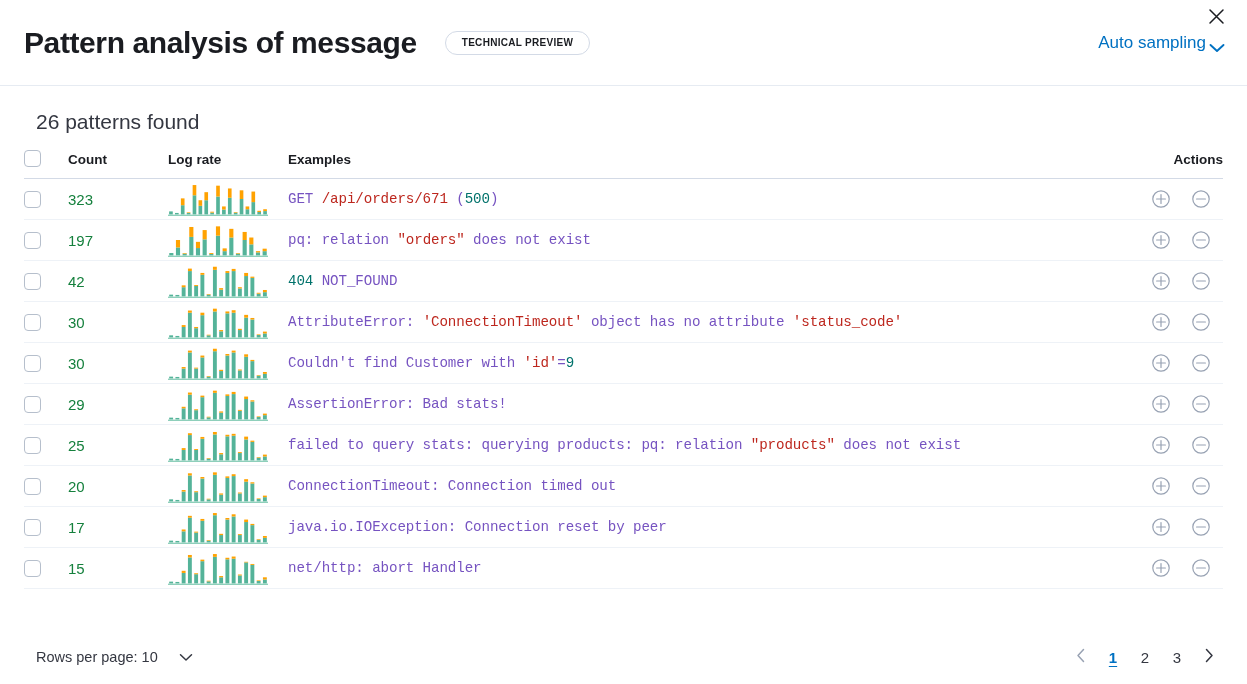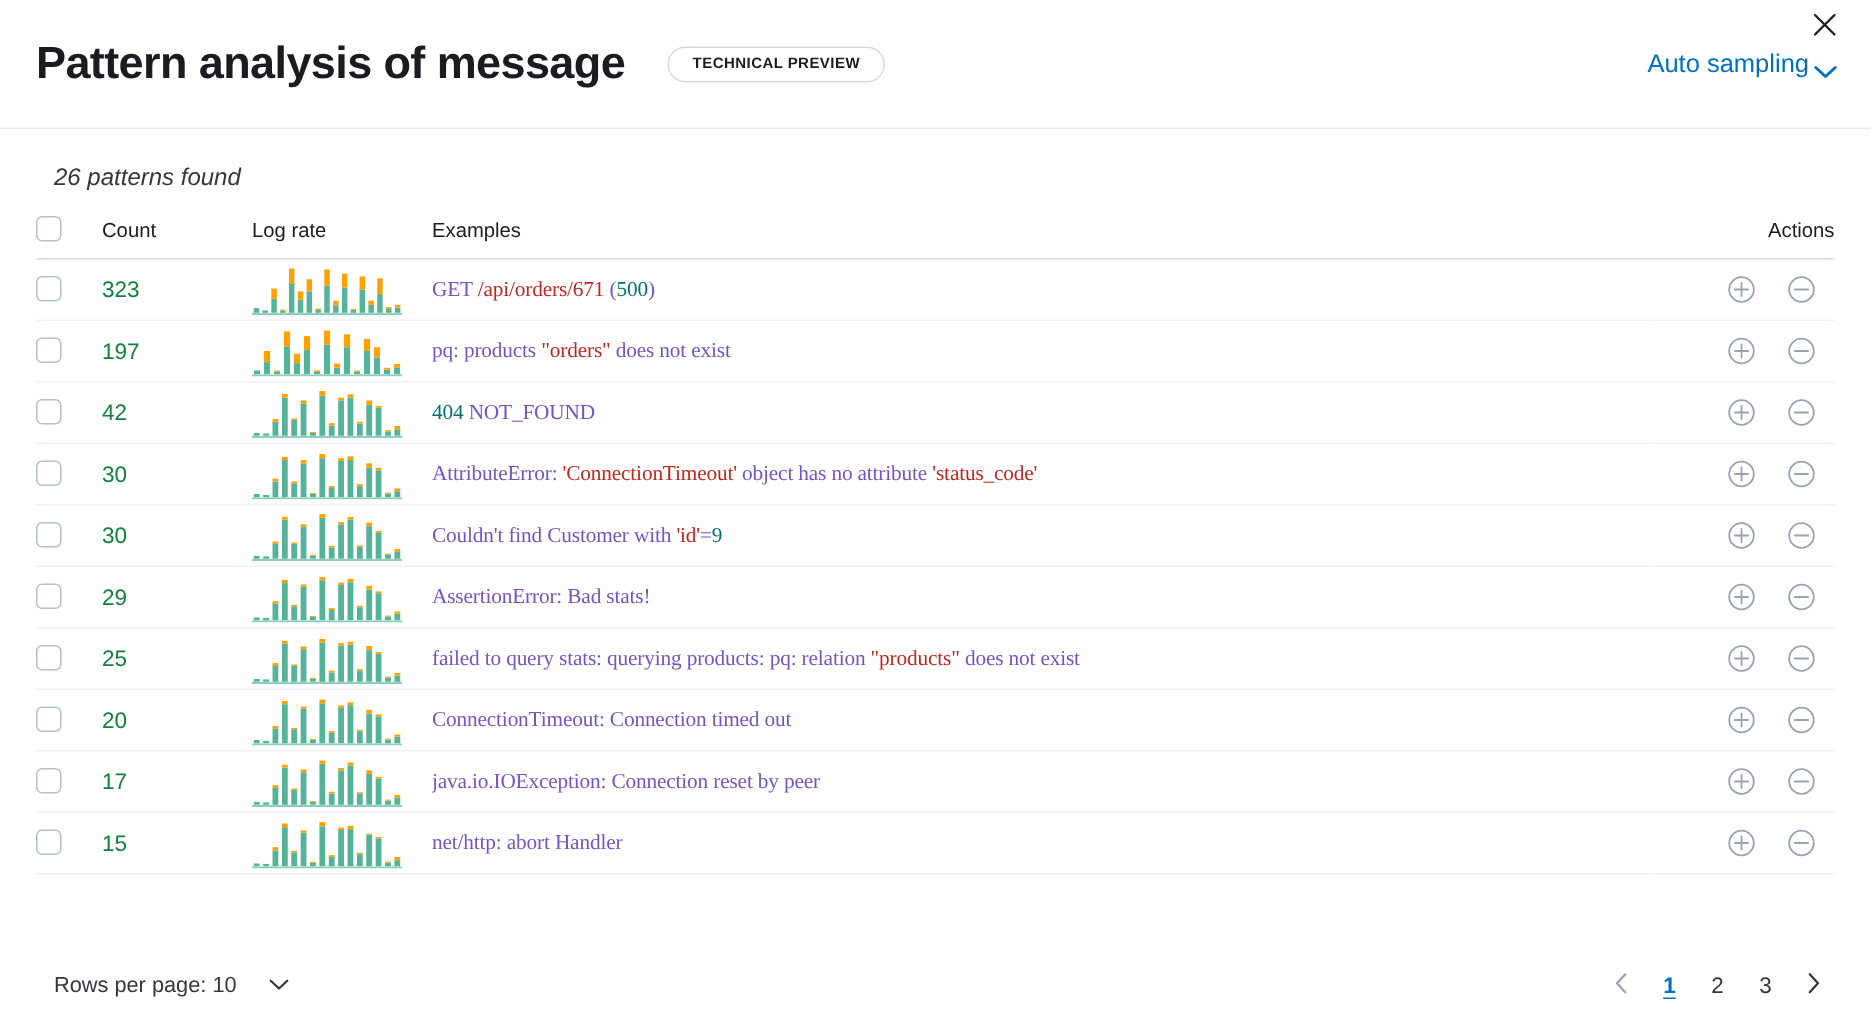--- a/index.html
+++ b/index.html
@@ -66,34 +66,33 @@
     position: absolute;
     top: 4px; right: 18px;
     background: none; border: none; cursor: pointer;
     padding: 4px;
     line-height: 0;
   }
 
   
   .body { padding: 0 24px; }
   .patterns-found {
-    font-size: 16px;
+    font-size: 21px;
     color: #343741;
     padding: 24px 0 16px 12px;
-    font-style: italic;
   }
 
   table.patterns {
     width: 100%;
     border-collapse: collapse;
     table-layout: fixed;
   }
   table.patterns thead th {
     font-size: 13.5px;
-    font-weight: 400;
+    font-weight: 700;
     color: #1a1c21;
     text-align: left;
     padding: 0 0 11px 0;
     border-bottom: 1px solid #d3dae6;
     vertical-align: bottom;
   }
   .col-check { width: 44px; }
   .col-count { width: 100px; }
   .col-rate  { width: 120px; }
   .col-ex    { width: auto; }
@@ -114,21 +113,21 @@
     background: #fff;
     display: inline-block;
     cursor: pointer;
     vertical-align: middle;
   }
   .count-cell {
     font-size: 15px;
     color: #15803d;
   }
   .examples-cell {
-    font-family: Liberation Serif, serif;
+    font-family: Liberation Mono, monospace;
     font-size: 14.2px;
     white-space: nowrap;
     overflow: hidden;
     letter-spacing: -0.1px;
   }
   .tok-id  { color: #7653c1; }
   .tok-str { color: #bd271e; }
   .tok-num { color: #00726b; }
 
   .actions-cell { text-align: right; padding-right: 2px !important; }
@@ -307,21 +306,21 @@
                 <rect x="74.60" y="8.94" width="4.13" height="8.06" fill="#ffa201"></rect>
                 <rect x="81.27" y="21.34" width="4.13" height="11.16" fill="#54b399"></rect>
                 <rect x="81.27" y="14.52" width="4.13" height="6.82" fill="#ffa201"></rect>
                 <rect x="87.93" y="29.40" width="4.13" height="3.10" fill="#54b399"></rect>
                 <rect x="87.93" y="28.16" width="4.13" height="1.24" fill="#ffa201"></rect>
                 <rect x="94.60" y="28.16" width="4.13" height="4.34" fill="#54b399"></rect>
                 <rect x="94.60" y="25.68" width="4.13" height="2.48" fill="#ffa201"></rect>
                 <rect x="0" y="32.6" width="100" height="1.4" fill="#8ecfbb"></rect>
               </svg>
             </td>
-            <td class="examples-cell"><span class="tok-id">pq: products </span><span class="tok-str">"orders"</span><span class="tok-id"> does not exist</span></td>
+            <td class="examples-cell"><span class="tok-id">pq: relation </span><span class="tok-str">"orders"</span><span class="tok-id"> does not exist</span></td>
             <td class="actions-cell"><button class="act-btn"><span><svg width="20" height="20" viewBox="0 0 20 20" aria-hidden="true">
                     <circle cx="10" cy="10" r="8.2" stroke="#98a2b3" stroke-width="1.2" fill="none"></circle>
                     <path d="M10 5.6 V14.4 M5.6 10 H14.4" stroke="#98a2b3" stroke-width="1.2" stroke-linecap="round"></path>
                   </svg></span></button><button class="act-btn"><span><svg width="20" height="20" viewBox="0 0 20 20" aria-hidden="true">
                     <circle cx="10" cy="10" r="8.2" stroke="#98a2b3" stroke-width="1.2" fill="none"></circle>
                     <path d="M5.6 10 H14.4" stroke="#98a2b3" stroke-width="1.2" stroke-linecap="round"></path>
                   </svg></span></button></td>
           </tr>
           <tr>
             <td><span class="cbx"></span></td>

